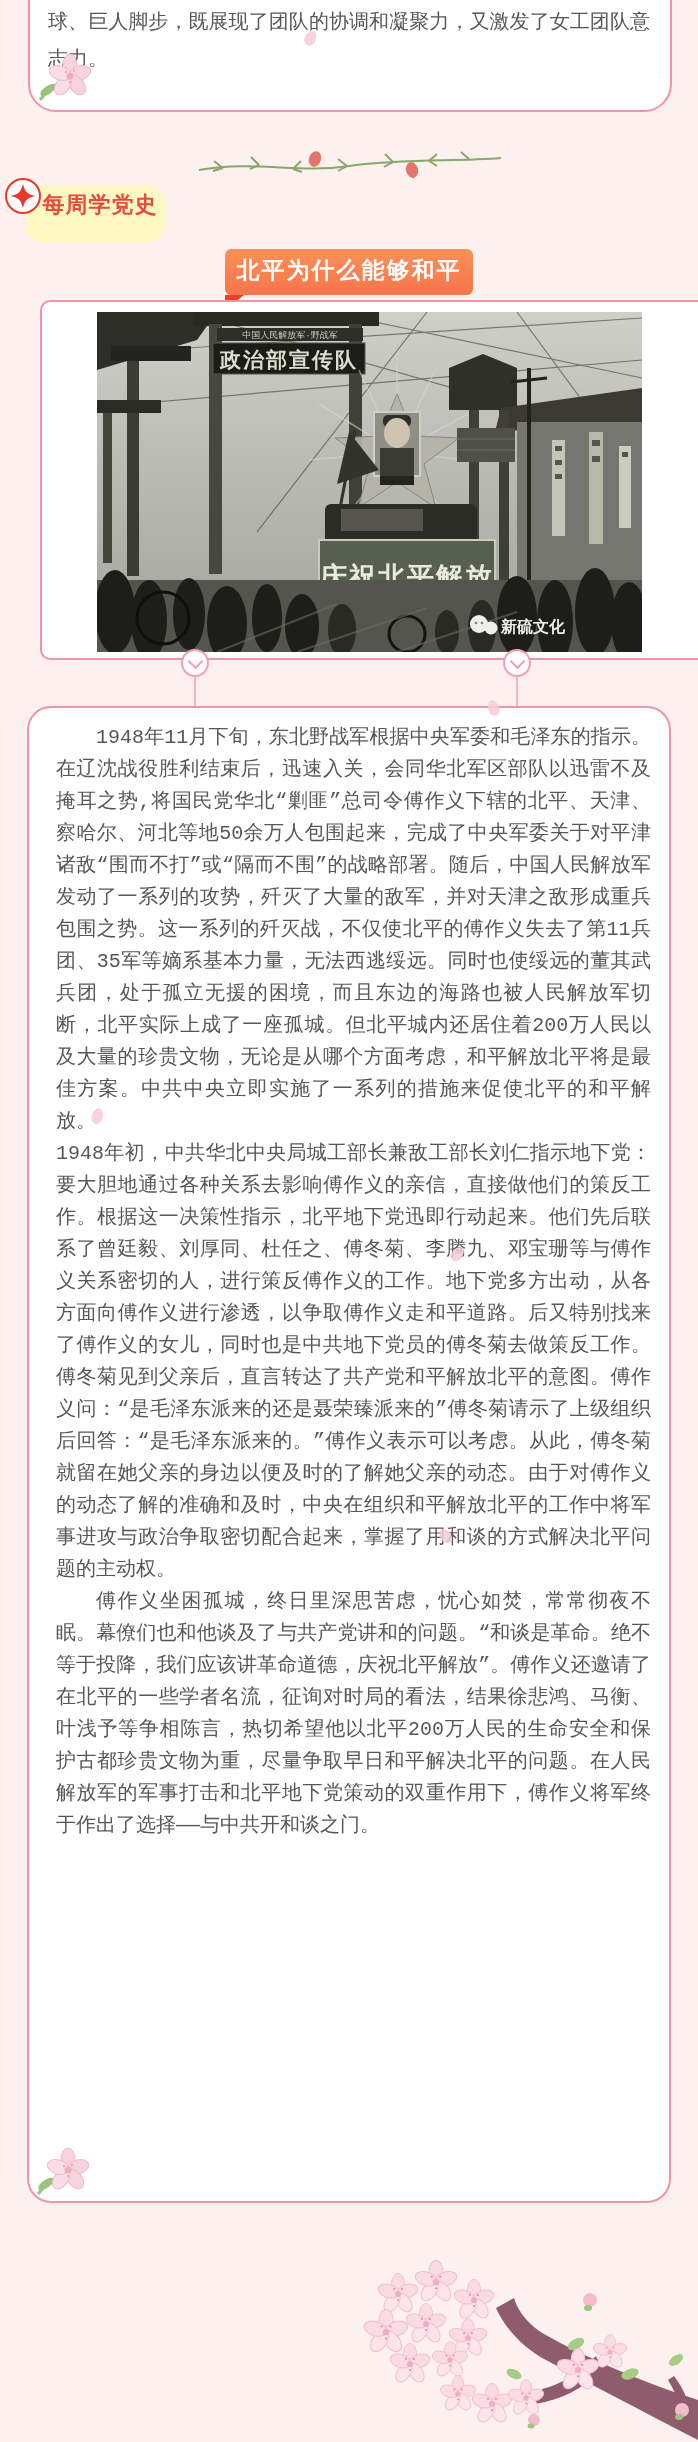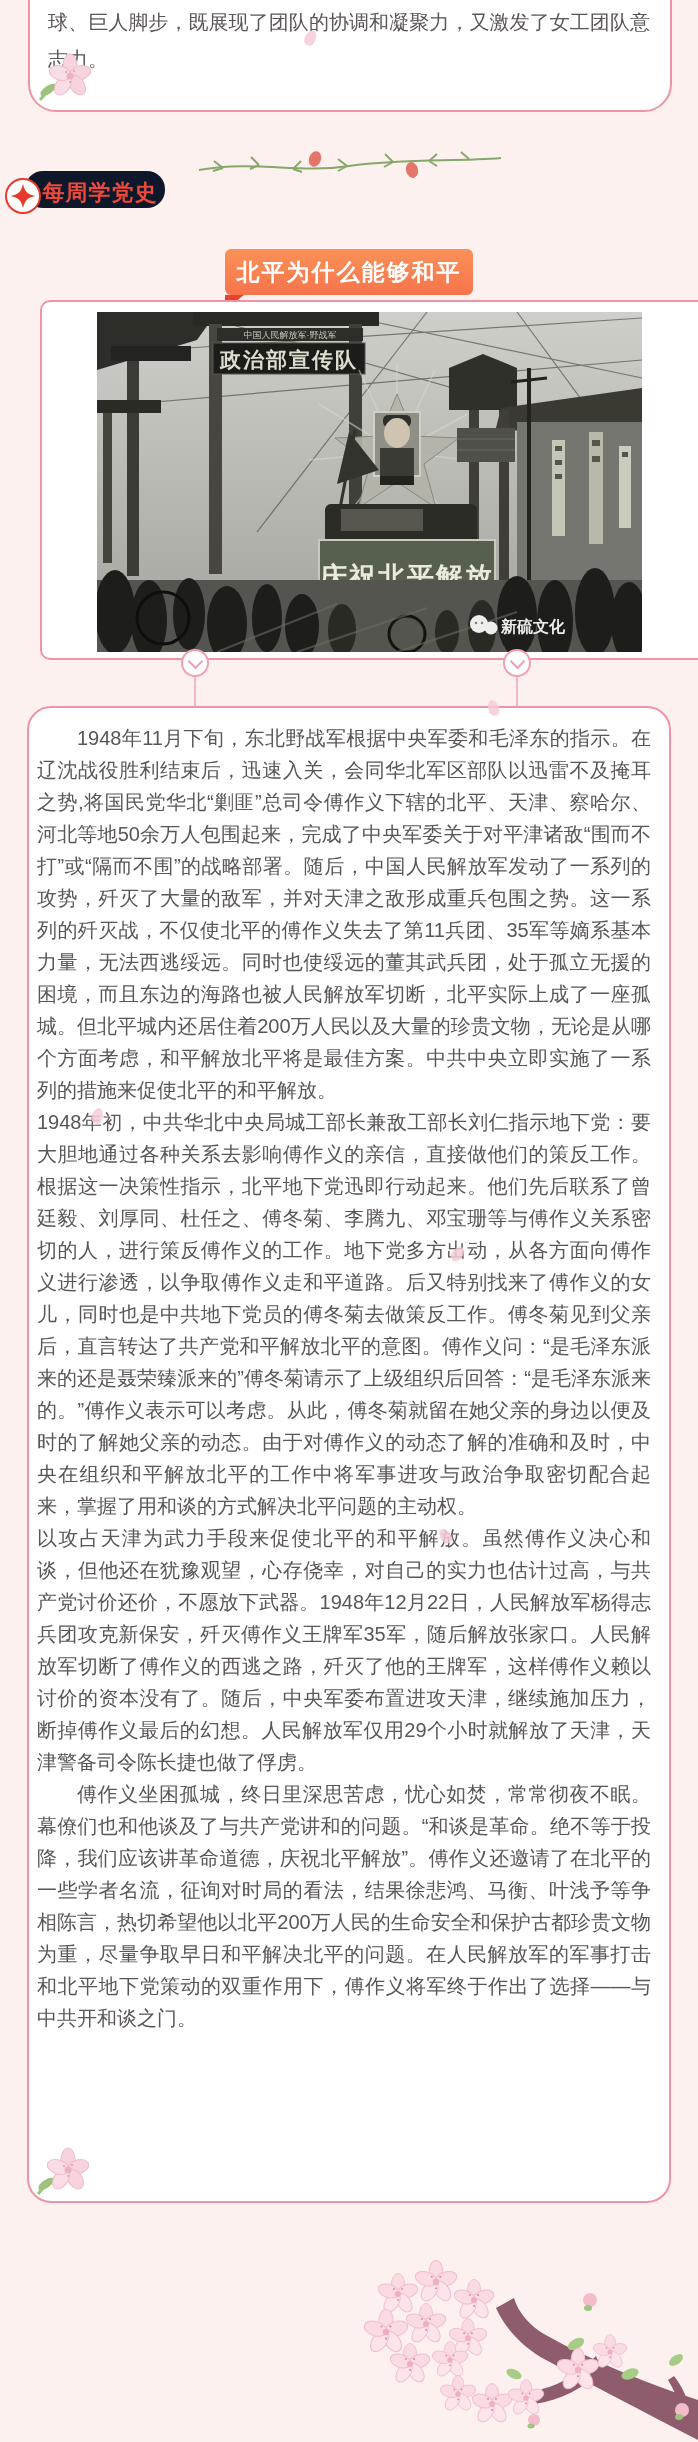--- a/index.html
+++ b/index.html
@@ -1,27 +1,27 @@
 <!DOCTYPE html>
 <html><head>
 <meta charset="utf-8">
 <style>
   html,body{margin:0;padding:0;}
   #page{position:relative;width:698px;height:2442px;background:#fcf1ef;overflow:hidden;
-        font-family:Liberation Sans, sans-serif;}
+        font-family:Liberation Mono, monospace;}
   .card{position:absolute;background:#fff;border:2px solid #ef94a7;box-sizing:border-box;}
   .card::before{content:"";position:absolute;border:2px solid #f7c3ce;border-radius:inherit;z-index:-1;}
   
   #top-box{left:28px;top:-62px;width:644px;height:174px;border-radius:28px;padding:64px 20px 0 18px;}
   #top-box::before{left:-6px;top:10px;right:-4px;bottom:-12px;}
   #top-box p{margin:0;font-size:20px;line-height:37px;color:#5a5556;text-align:justify;}
   
   #vine{position:absolute;left:197px;top:146px;width:306px;height:36px;}
   
-  #badge{position:absolute;left:25px;top:171px;width:140px;height:37px;background:#0f172a;
+  #badge{position:absolute;left:25px;top:185px;width:140px;height:57px;background:#fef9c3;
          border-radius:18px;color:#e94a3c;font-weight:bold;font-size:22px;line-height:43px;
          text-align:center;letter-spacing:1px;padding-left:10px;box-sizing:border-box;}
   #sparkle{position:absolute;left:5px;top:178px;width:36px;height:36px;background:#fff;
            border:2px solid #e8392d;border-radius:50%;box-sizing:border-box;}
   #sparkle svg{position:absolute;left:2px;top:2px;}
   
   #title-banner{position:absolute;left:225px;top:249px;width:248px;height:46px;
     background:linear-gradient(180deg,#fa9158,#f7744b);border-radius:6px;color:#fff;
     font-size:23px;font-weight:bold;text-align:center;line-height:46px;letter-spacing:2px;}
   #banner-fold{position:absolute;left:225px;top:295px;width:0;height:0;
@@ -31,21 +31,21 @@
   #photo-frame::before{left:-14px;top:-12px;right:-12px;bottom:12px;}
   #photo{position:absolute;left:55px;top:10px;width:545px;height:340px;}
   
   .stem{position:absolute;top:660px;width:2px;height:48px;background:#f3b7c4;}
   .connector{position:absolute;top:649px;width:28px;height:28px;background:#fff;
     border:2px solid #f0a0b2;border-radius:50%;box-sizing:border-box;}
   .connector .chev{position:absolute;left:7px;top:5px;width:9px;height:9px;
     border-right:2px solid #f0a0b2;border-bottom:2px solid #f0a0b2;transform:rotate(45deg);}
   
   #main-box{left:27px;top:706px;width:644px;height:1497px;border-radius:24px;
-            padding:14px 18px 0 8px;overflow:hidden;}
+            padding:14px 18px 0 27px;overflow:hidden;}
   #main-box::before{left:-10px;top:14px;right:-10px;bottom:-16px;}
   #main-box p{margin:0;font-size:20px;line-height:32px;color:#5a5556;text-align:justify;}
   #main-box p.indent{text-indent:2em;}
   .flower-decal{position:absolute;}
   .petal{position:absolute;width:11px;height:16px;background:#f6cbd7;opacity:.85;
          border-radius:50% 50% 50% 50%/60% 60% 40% 40%;}
   #branch{position:absolute;left:278px;top:2252px;width:420px;height:190px;}
 </style>
 </head>
 <body>
@@ -234,21 +234,20 @@
   <div class="connector" style="left:181px">
     <span class="chev"></span>
   </div>
   <div class="connector" style="left:503px">
     <span class="chev"></span>
   </div>
 
   <div id="main-box" class="card">
     <p class="indent">1948年11月下旬，东北野战军根据中央军委和毛泽东的指示。在辽沈战役胜利结束后，迅速入关，会同华北军区部队以迅雷不及掩耳之势,将国民党华北“剿匪”总司令傅作义下辖的北平、天津、察哈尔、河北等地50余万人包围起来，完成了中央军委关于对平津诸敌“围而不打”或“隔而不围”的战略部署。随后，中国人民解放军发动了一系列的攻势，歼灭了大量的敌军，并对天津之敌形成重兵包围之势。这一系列的歼灭战，不仅使北平的傅作义失去了第11兵团、35军等嫡系基本力量，无法西逃绥远。同时也使绥远的董其武兵团，处于孤立无援的困境，而且东边的海路也被人民解放军切断，北平实际上成了一座孤城。但北平城内还居住着200万人民以及大量的珍贵文物，无论是从哪个方面考虑，和平解放北平将是最佳方案。中共中央立即实施了一系列的措施来促使北平的和平解放。</p>
     <p>1948年初，中共华北中央局城工部长兼敌工部长刘仁指示地下党：要大胆地通过各种关系去影响傅作义的亲信，直接做他们的策反工作。根据这一决策性指示，北平地下党迅即行动起来。他们先后联系了曾廷毅、刘厚同、杜任之、傅冬菊、李腾九、邓宝珊等与傅作义关系密切的人，进行策反傅作义的工作。地下党多方出动，从各方面向傅作义进行渗透，以争取傅作义走和平道路。后又特别找来了傅作义的女儿，同时也是中共地下党员的傅冬菊去做策反工作。傅冬菊见到父亲后，直言转达了共产党和平解放北平的意图。傅作义问：“是毛泽东派来的还是聂荣臻派来的”傅冬菊请示了上级组织后回答：“是毛泽东派来的。”傅作义表示可以考虑。从此，傅冬菊就留在她父亲的身边以便及时的了解她父亲的动态。由于对傅作义的动态了解的准确和及时，中央在组织和平解放北平的工作中将军事进攻与政治争取密切配合起来，掌握了用和谈的方式解决北平问题的主动权。</p>
-    <p>以攻占天津为武力手段来促使北平的和平解放。虽然傅作义决心和谈，但他还在犹豫观望，心存侥幸，对自己的实力也估计过高，与共产党讨价还价，不愿放下武器。1948年12月22日，人民解放军杨得志兵团攻克新保安，歼灭傅作义王牌军35军，随后解放张家口。人民解放军切断了傅作义的西逃之路，歼灭了他的王牌军，这样傅作义赖以讨价的资本没有了。随后，中央军委布置进攻天津，继续施加压力，断掉傅作义最后的幻想。人民解放军仅用29个小时就解放了天津，天津警备司令陈长捷也做了俘虏。</p>
     <p class="indent">傅作义坐困孤城，终日里深思苦虑，忧心如焚，常常彻夜不眠。幕僚们也和他谈及了与共产党讲和的问题。“和谈是革命。绝不等于投降，我们应该讲革命道德，庆祝北平解放”。傅作义还邀请了在北平的一些学者名流，征询对时局的看法，结果徐悲鸿、马衡、叶浅予等争相陈言，热切希望他以北平200万人民的生命安全和保护古都珍贵文物为重，尽量争取早日和平解决北平的问题。在人民解放军的军事打击和北平地下党策动的双重作用下，傅作义将军终于作出了选择——与中共开和谈之门。</p>
   </div>
   <svg class="flower-decal" style="left:30px;top:2142px;width:60px;height:60px" viewBox="0 0 60 60">
       <use href="#flowerDecal"></use>
     </svg>
   <div class="petal" style="left:488px;top:700px;transform:rotate(-20deg)"></div>
   <div class="petal" style="left:452px;top:1246px;transform:rotate(40deg)"></div>
   <div class="petal" style="left:440px;top:1528px;transform:rotate(-35deg)"></div>
   <div class="petal" style="left:92px;top:1108px;transform:rotate(15deg)"></div>
 

